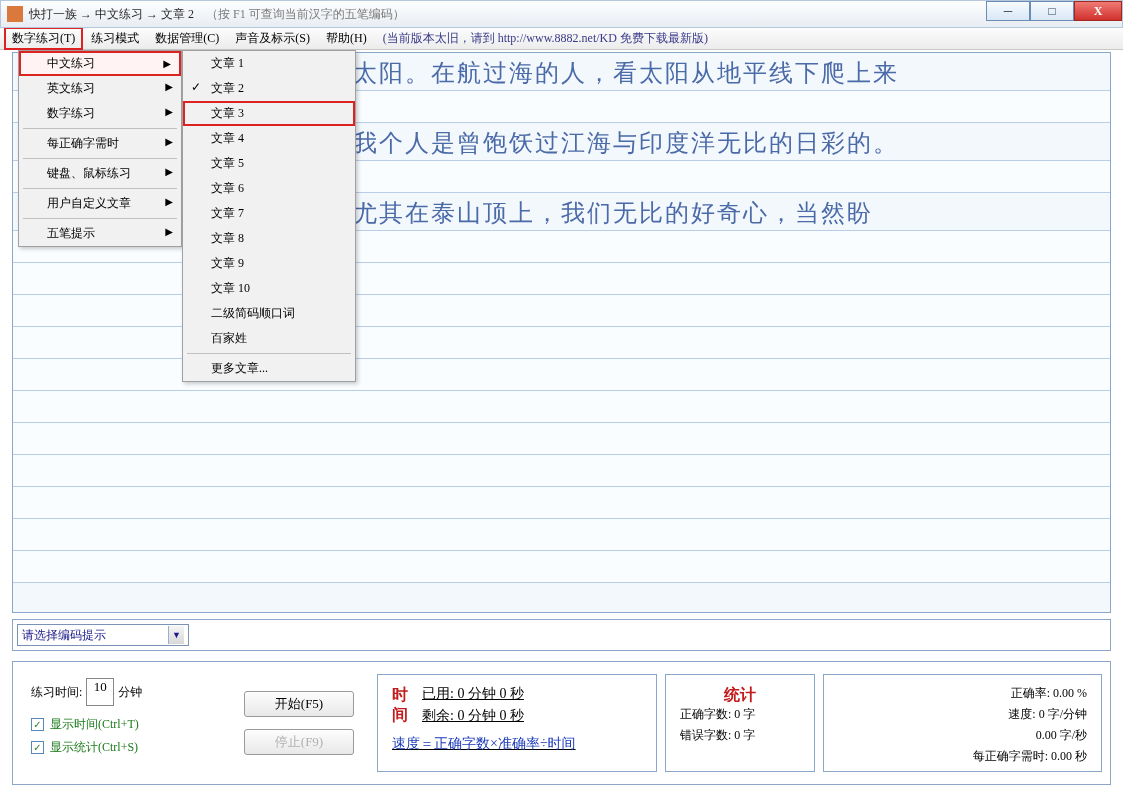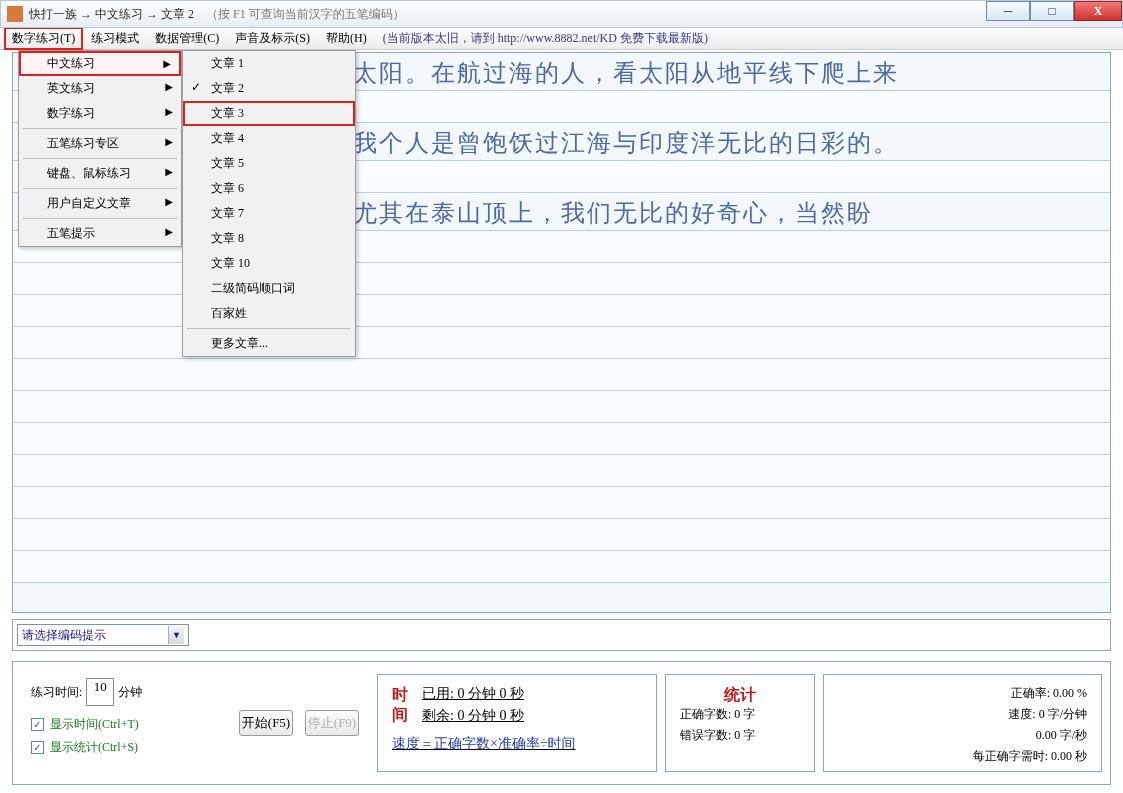--- a/index.html
+++ b/index.html
@@ -39,21 +39,21 @@
 
 .encbar { position: absolute; left: 12px; right: 12px; bottom: 142px; height: 32px; border: 1px solid #8aa6c8; display: flex; align-items: center; padding: 4px; }
 .encselect { width: 172px; height: 22px; border: 1px solid #7a93b5; background: #fff; color: #1a1a8a; padding: 2px 4px; display: flex; align-items: center; justify-content: space-between; }
 .encselect .dd { width: 16px; height: 18px; background: linear-gradient(#f4f4f4,#d8d8d8); border-left: 1px solid #9aaed0; display: flex; align-items: center; justify-content: center; font-size: 9px; }
 
 
 .bottompanel { position: absolute; left: 12px; right: 12px; bottom: 8px; height: 124px; border: 1px solid #8aa6c8; display: flex; padding: 12px 8px; gap: 8px; }
 .section { border: 0; padding: 4px 10px; }
 .fieldset { border: 1px solid #8aa6c8; padding: 10px 14px; position: relative; }
 .col1 { width: 200px; }
-.col2 { width: 140px; display: flex; flex-direction: row; gap: 12px; align-items: center; justify-content: center; }
+.col2 { width: 140px; display: flex; flex-direction: column; gap: 12px; align-items: center; justify-content: center; }
 .col3 { flex: 0 0 280px; text-decoration: underline; }
 .col4 { flex: 0 0 150px; }
 .col5 { flex: 1; }
 
 .timelabel { font-size: 14px; color: #000; display: flex; align-items: center; gap: 4px; margin-bottom: 10px; }
 .timeinput { width: 28px; height: 28px; border: 1px solid #888; text-align: center; font-size: 13px; }
 .chk { display: flex; align-items: center; gap: 6px; color: #1a7a1a; font-size: 14px; margin-top: 6px; }
 .chkbox { width: 13px; height: 13px; border: 1px solid #5888b8; background: #fff; display: inline-flex; align-items: center; justify-content: center; font-size: 10px; color: #2a7a2a; }
 
 .btn { width: 110px; height: 26px; border: 1px solid #9a9a9a; background: linear-gradient(#fdfdfd,#e8e8e8); border-radius: 3px; display: flex; align-items: center; justify-content: center; font-size: 13px; }
@@ -108,38 +108,39 @@
   <div class="textline input"></div>
   <div class="textline input"></div>
   <div class="textline input"></div>
 </div>
 
 <div class="dropdown menu1">
   <div class="di hl sel"><span>中文练习</span><span class="arrow">▶</span></div>
   <div class="di"><span>英文练习</span><span class="arrow">▶</span></div>
   <div class="di"><span>数字练习</span><span class="arrow">▶</span></div>
   <div class="sep"></div>
-  <div class="di"><span>五笔练习专区</span><span class="arrow">▶</span></div>
+  <div class="di"><span>每正确字需时</span><span class="arrow">▶</span></div>
   <div class="sep"></div>
   <div class="di"><span>键盘、鼠标练习</span><span class="arrow">▶</span></div>
   <div class="sep"></div>
   <div class="di"><span>用户自定义文章</span><span class="arrow">▶</span></div>
   <div class="sep"></div>
   <div class="di"><span>五笔提示</span><span class="arrow">▶</span></div>
 </div>
 
 <div class="dropdown menu2">
   <div class="di">文章 1</div>
   <div class="di"><span class="check">✓</span><span>文章 2</span></div>
   <div class="di hl">文章 3</div>
   <div class="di">文章 4</div>
   <div class="di">文章 5</div>
   <div class="di">文章 6</div>
   <div class="di">文章 7</div>
   <div class="di">文章 8</div>
+  <div class="di">文章 9</div>
   <div class="di">文章 10</div>
   <div class="di">二级简码顺口词</div>
   <div class="di">百家姓</div>
   <div class="sep"></div>
   <div class="di">更多文章...</div>
 </div>
 
 <div class="encbar">
   <div class="encselect">
     <span>请选择编码提示</span>

